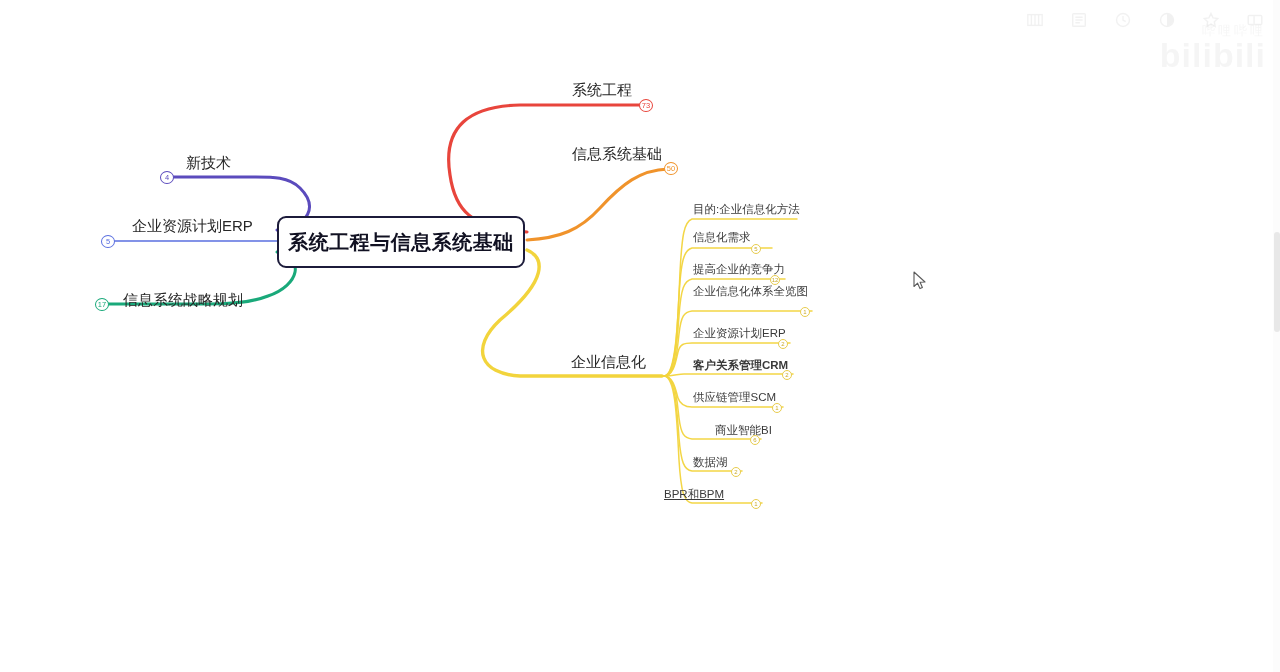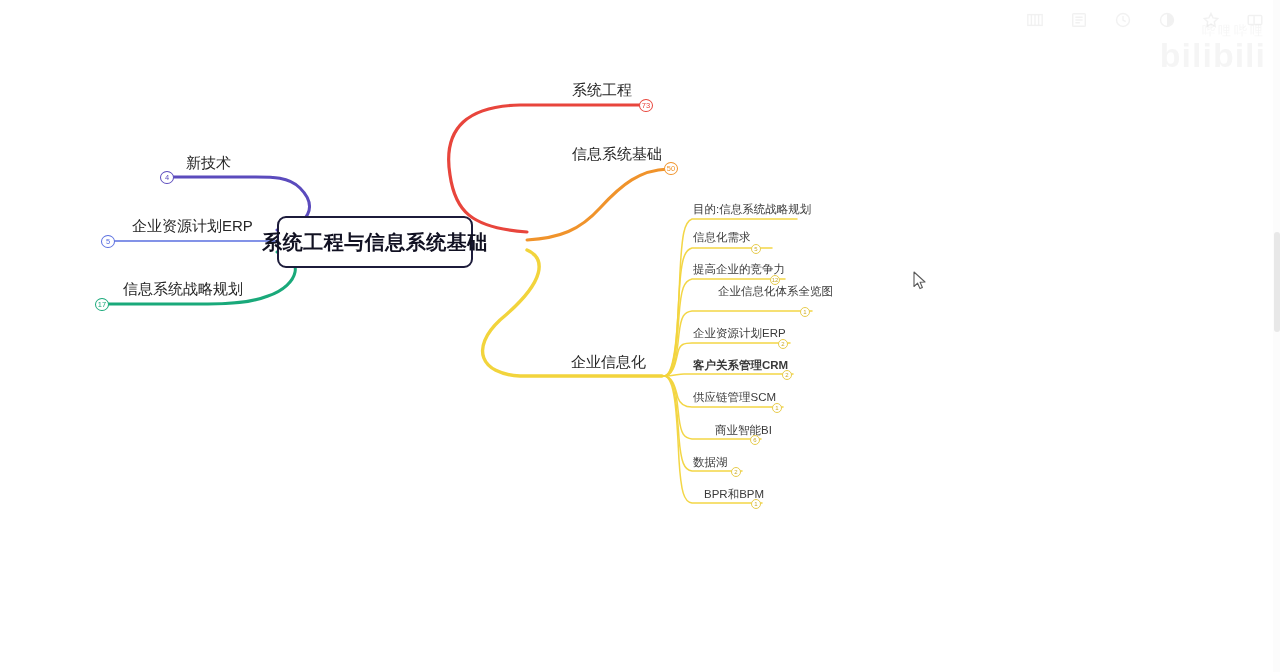--- a/index.html
+++ b/index.html
@@ -27,21 +27,21 @@
   #canvas svg { position:absolute; left:0; top:0; width:1280px; height:672px;
                 overflow:visible; }
 
   
   .node-label { position:absolute; z-index:3; white-space:nowrap;
                 color:#1f1f1f; line-height:1.15; user-select:none; }
   .lvl1 { font-size:15px; font-weight:500; color:#262626; }
   .lvl2 { font-size:11.5px; font-weight:400; color:#3a3a3a; }
 
   
-  #root-node { position:absolute; left:277px; top:216px; width:196px; height:52px;
+  #root-node { position:absolute; left:277px; top:216px; width:248px; height:52px;
                border:2.2px solid #1c1b3a; border-radius:9px; background:#ffffff;
                display:flex; align-items:center; justify-content:center; z-index:4; }
   #root-node .root-text { font-size:20px; font-weight:bold; color:#111122;
                           letter-spacing:0.5px; white-space:nowrap; }
 
   
   .badge { position:absolute; z-index:3; border-radius:50%; background:#fff;
            display:flex; align-items:center; justify-content:center;
            font-size:7px; font-weight:500; user-select:none; }
   .badge.b-lg { width:14px; height:13px; border-width:1.1px; border-style:solid; font-size:7.5px; }
@@ -144,50 +144,50 @@
   <div class="badge b-lg" style="left:664px; top:162px; border-color:#f0932b; color:#f0932b;">50</div>
 
   <div class="node-label lvl1" style="left:571px; top:353px;">企业信息化</div>
 
   <div class="node-label lvl1" style="left:186px; top:154px;">新技术</div>
   <div class="badge b-lg" style="left:160px; top:171px; border-color:#5b4bbd; color:#5b4bbd;">4</div>
 
   <div class="node-label lvl1" style="left:132px; top:217px;">企业资源计划ERP</div>
   <div class="badge b-lg" style="left:101px; top:235px; border-color:#5a6fe0; color:#5a6fe0;">5</div>
 
-  <div class="node-label lvl1" style="left:123px; top:281px;font-family:Liberation Serif, serif;">信息系统战略规划</div>
+  <div class="node-label lvl1" style="left:123px; top:291px;">信息系统战略规划</div>
   <div class="badge b-lg" style="left:95px; top:298px; border-color:#19a97a; color:#19a97a;">17</div>
 
-  <div class="node-label lvl2" style="left:693px; top:203px;">目的:信息系统战略规划</div>
+  <div class="node-label lvl2" style="left:693px; top:203px;">目的:企业信息化方法</div>
 
   <div class="node-label lvl2" style="left:693px; top:231px;">信息化需求</div>
   <div class="badge b-sm" style="left:751px; top:244px; border-color:#e8cc4d; color:#cbab2a;">5</div>
 
   <div class="node-label lvl2" style="left:693px; top:263px;">提高企业的竞争力</div>
   <div class="badge b-sm" style="left:770px; top:275px; border-color:#e8cc4d; color:#cbab2a;">12</div>
 
-  <div class="node-label lvl2" style="left:693px; top:285px;margin-left:25px;">企业信息化体系全览图</div>
+  <div class="node-label lvl2" style="left:693px; top:285px;">企业信息化体系全览图</div>
   <div class="badge b-sm" style="left:800px; top:307px; border-color:#e8cc4d; color:#cbab2a;">1</div>
 
   <div class="node-label lvl2" style="left:693px; top:327px;">企业资源计划ERP</div>
   <div class="badge b-sm" style="left:778px; top:339px; border-color:#e8cc4d; color:#cbab2a;">2</div>
 
   <div class="node-label lvl2" style="left:693px; top:359px;font-weight:bold;">客户关系管理CRM</div>
   <div class="badge b-sm" style="left:782px; top:370px; border-color:#e8cc4d; color:#cbab2a;">2</div>
 
   <div class="node-label lvl2" style="left:693px; top:391px;">供应链管理SCM</div>
   <div class="badge b-sm" style="left:772px; top:403px; border-color:#e8cc4d; color:#cbab2a;">1</div>
 
   <div class="node-label lvl2" style="left:693px; top:424px;margin-left:22px;">商业智能BI</div>
   <div class="badge b-sm" style="left:750px; top:435px; border-color:#e8cc4d; color:#cbab2a;">6</div>
 
   <div class="node-label lvl2" style="left:693px; top:456px;text-align:center;">数据湖</div>
   <div class="badge b-sm" style="left:731px; top:467px; border-color:#e8cc4d; color:#cbab2a;">2</div>
 
-  <div class="node-label lvl2" style="left:704px; top:488px;">BPR和BPM</div>
+  <div class="node-label lvl2" style="left:664px; top:488px;text-decoration:underline;">BPR和BPM</div>
   <div class="badge b-sm" style="left:751px; top:499px; border-color:#e8cc4d; color:#cbab2a;">1</div>
 
   <div id="scroll-track"></div>
   <div id="scroll-thumb"></div>
 
   <div id="cursor">
     <svg width="14" height="20" viewBox="0 0 14 20">
       <path d="M1 1 L1 15.5 L4.6 12.2 L7 17.6 L9.4 16.5 L7.1 11.2 L12 11 Z" fill="#ffffff" stroke="#5a5a5a" stroke-width="1.1" stroke-linejoin="round"></path>
     </svg>
   </div>

